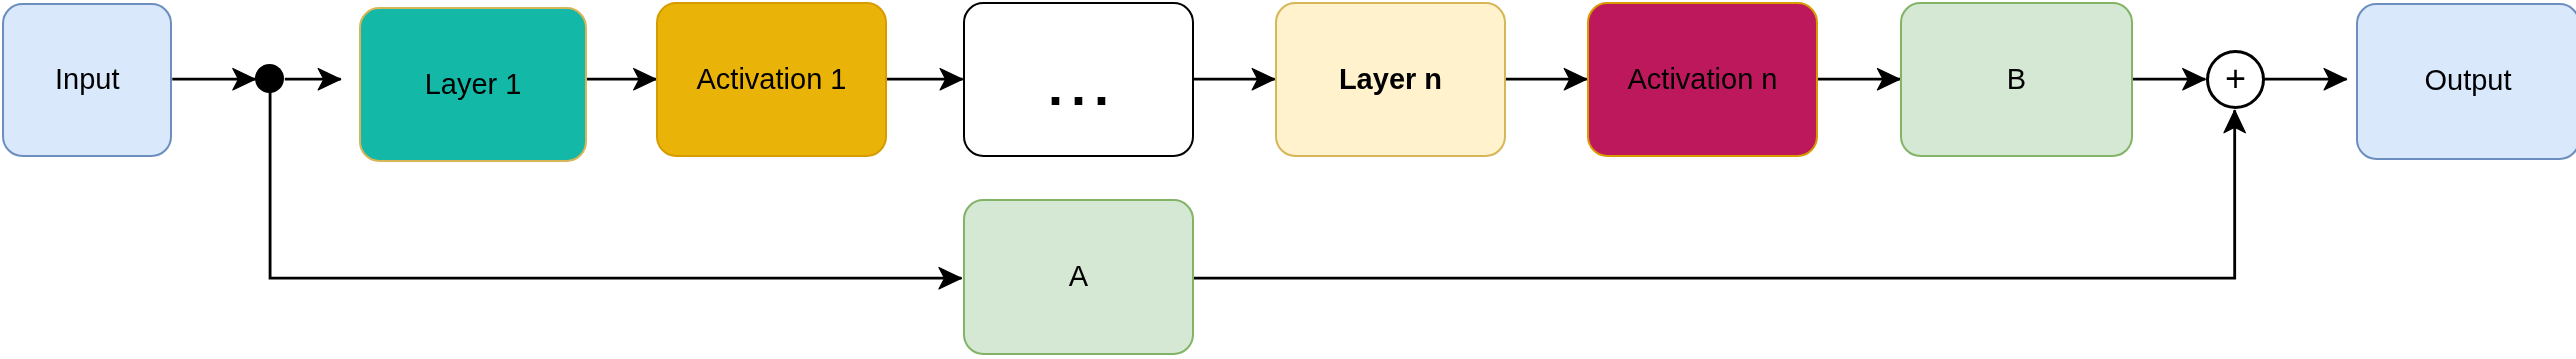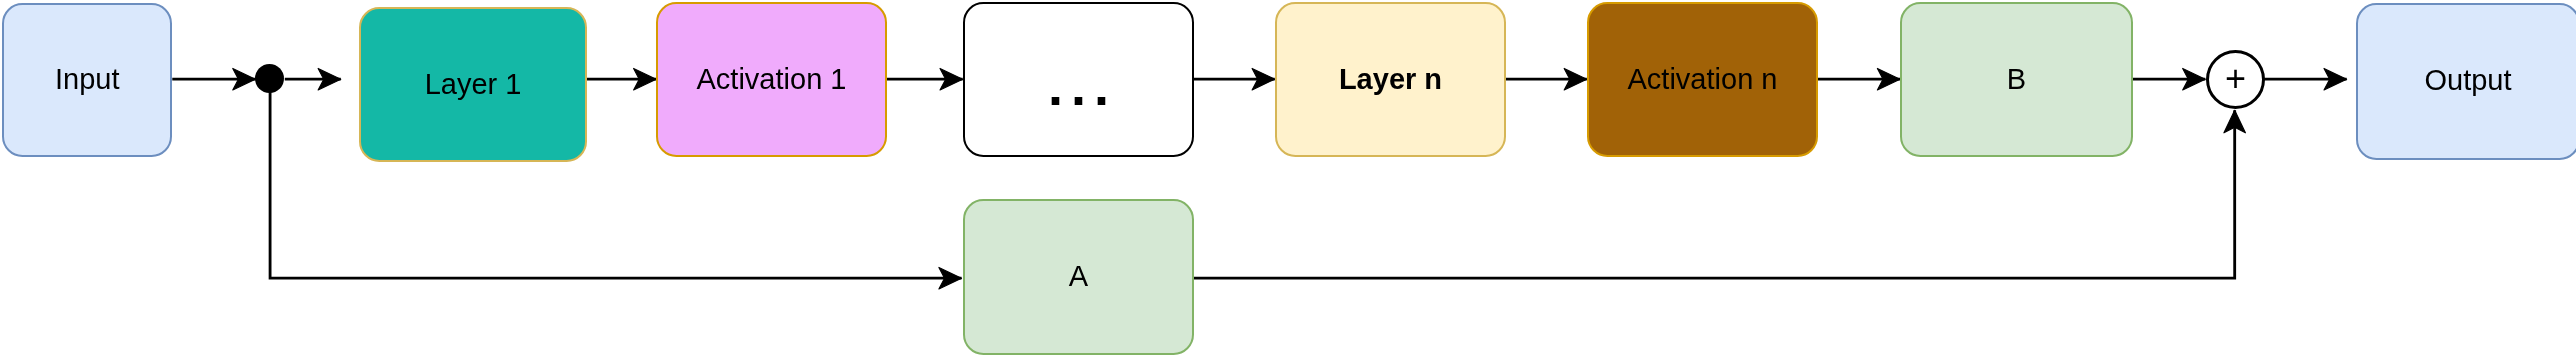--- a/index.html
+++ b/index.html
@@ -90,33 +90,33 @@
   <div class="node" style="left: 2.3px; top: 2.8px; width: 170px; height: 154px; background: rgb(218, 232, 252); border-color: rgb(108, 142, 191);">
     <span class="label">Input</span>
   </div>
 
   <div class="junction-dot"></div>
 
   <div class="node" style="left: 340px; top: 7px; width: 228px; height: 155px; background: #14b8a6; border-color: rgb(214, 182, 86); margin-left: 19px;">
     <span class="label">Layer 1</span>
   </div>
 
-  <div class="node" style="left: 656px; top: 2.3px; width: 231px; height: 155px; background: #f0abfc; border-color: rgb(215, 155, 0);">
+  <div class="node" style="left: 656px; top: 2.3px; width: 231px; height: 155px; background: #eab308; border-color: rgb(215, 155, 0);">
     <span class="label">Activation 1</span>
   </div>
 
   <div class="node node--ellipsis" style="left: 963px; top: 2.3px; width: 231px; height: 155px; background: rgb(255, 255, 255); border-color: rgb(0, 0, 0);">
     <span class="label">...</span>
   </div>
 
   <div class="node" style="left: 1275px; top: 2.3px; width: 231px; height: 155px; background: rgb(255, 242, 204); border-color: rgb(214, 182, 86); font-weight: bold;">
     <span class="label">Layer n</span>
   </div>
 
-  <div class="node" style="left: 1587px; top: 2.3px; width: 231px; height: 155px; background: #a16207; border-color: rgb(215, 155, 0);">
+  <div class="node" style="left: 1587px; top: 2.3px; width: 231px; height: 155px; background: #be185d; border-color: rgb(215, 155, 0);">
     <span class="label">Activation n</span>
   </div>
 
   <div class="node" style="left: 1900px; top: 2.3px; width: 233px; height: 155px; background: rgb(213, 232, 212); border-color: rgb(130, 179, 102);">
     <span class="label">B</span>
   </div>
 
   <div class="node node--sum" style="left: 2206px; top: 50px; width: 59px; height: 59px; background: rgb(255, 255, 255); border-color: rgb(0, 0, 0);">
     <span class="label">+</span>
   </div>

